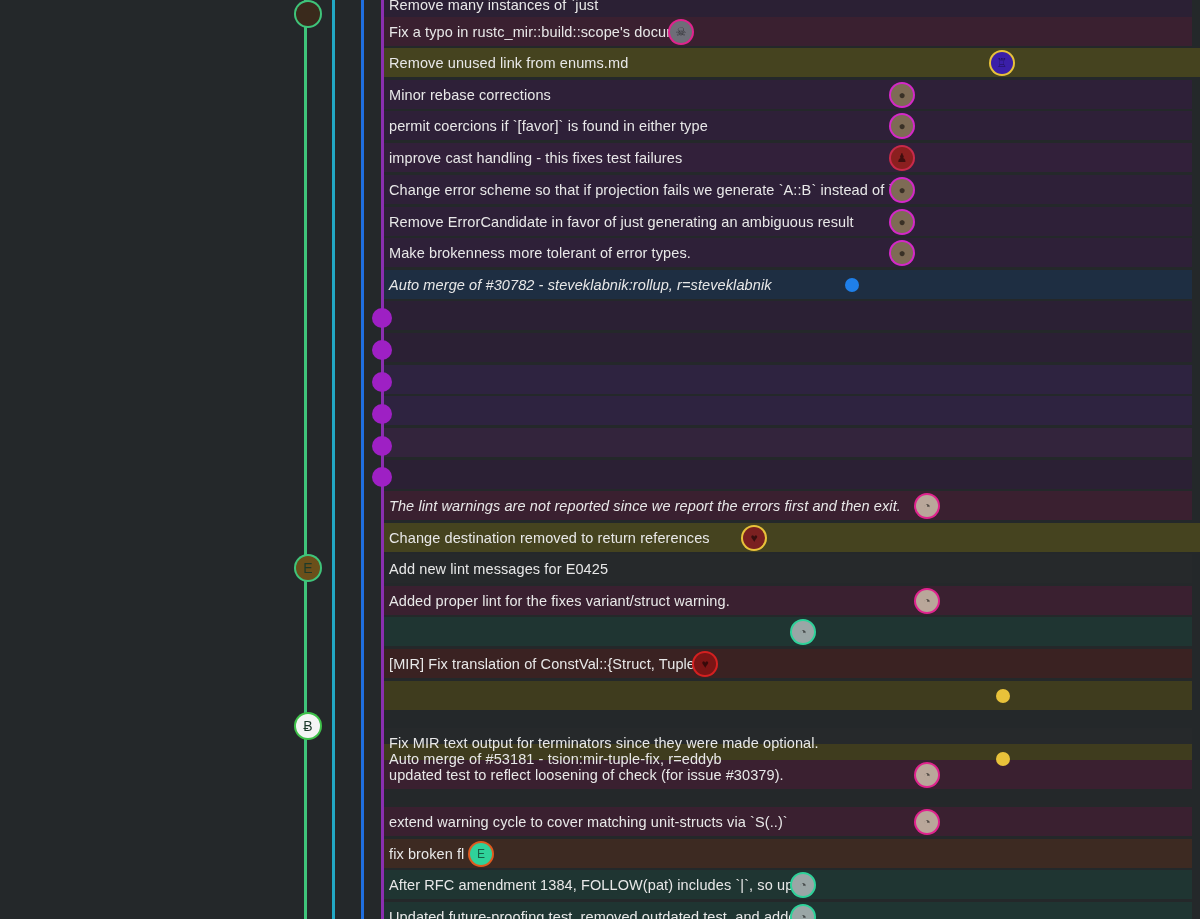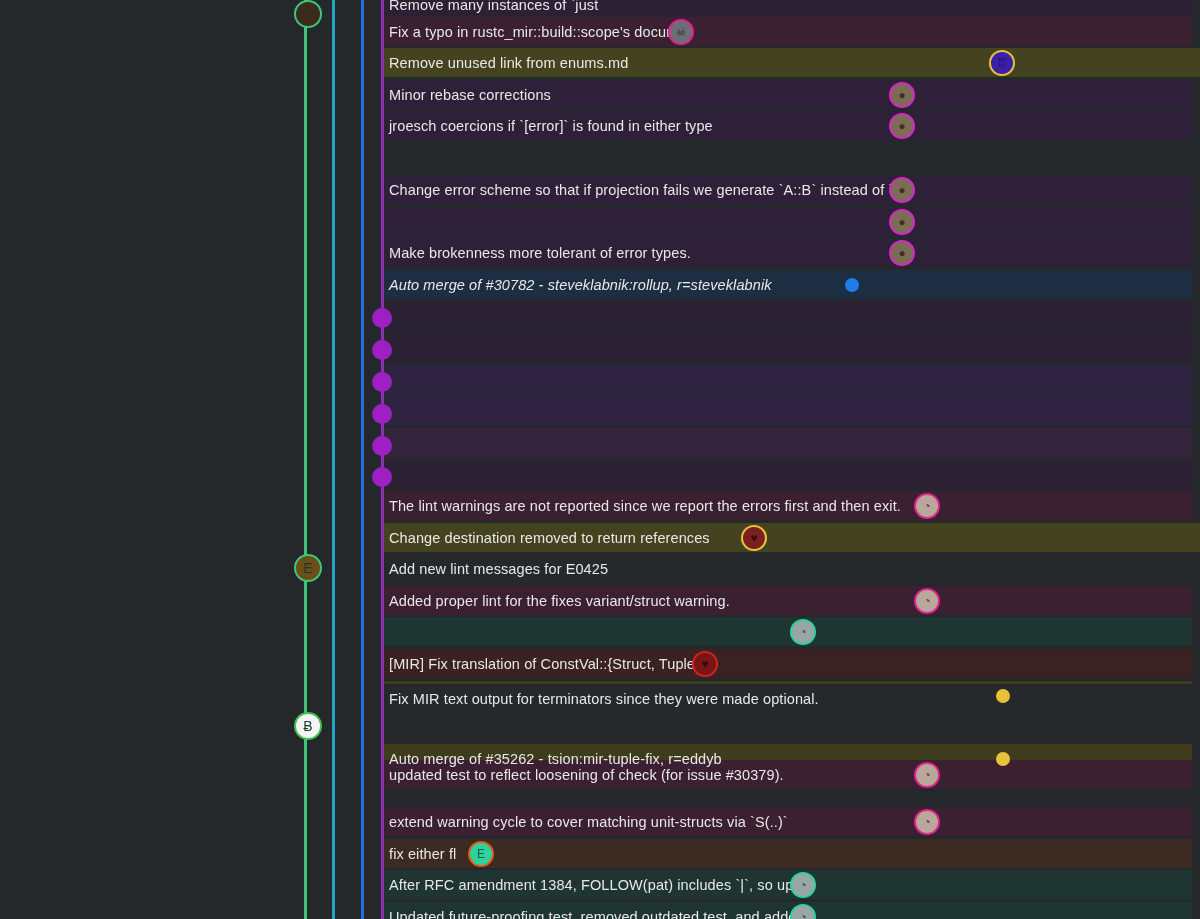--- a/index.html
+++ b/index.html
@@ -106,30 +106,36 @@
         <div class="row-label">Remove unused link from enums.md</div>
         <div class="row-avatar" style="left: 613px; background: rgb(58, 31, 168); box-shadow: rgb(232, 194, 58) 0px 0px 0px 2px; color: rgba(0, 0, 0, 0.55); font-size: 12px;">♖</div>
       </div>
       <div class="commit-row" style="top: 80px;">
         <div class="row-bar" style="background: rgb(46, 32, 56); width: 810px;"></div>
         <div class="row-label">Minor rebase corrections</div>
         <div class="row-avatar" style="left: 513px; background: rgb(126, 107, 85); box-shadow: rgb(212, 40, 200) 0px 0px 0px 2px; color: rgba(0, 0, 0, 0.55); font-size: 12px;">●</div>
       </div>
       <div class="commit-row" style="top: 111px;">
         <div class="row-bar" style="background: rgb(46, 32, 56); width: 810px;"></div>
-        <div class="row-label">jroesch coercions if `[error]` is found in either type</div>
-        <div class="row-avatar" style="left: 513px; background: rgb(126, 107, 85); box-shadow: rgb(212, 40, 200) 0px 0px 0px 2px; color: rgba(0, 0, 0, 0.55); font-size: 12px;">●</div>
+        <div class="row-label">permit coercions if `[favor]` is found in either type</div>
+        <div class="row-avatar" style="left: 513px; background: rgb(126, 107, 85); box-shadow: rgb(212, 40, 200) 0px 0px 0px 2px; color: rgba(0, 0, 0, 0.55); font-size: 12px;">●</div>
+      </div>
+      <div class="commit-row" style="top: 143px;">
+        <div class="row-bar" style="background: rgb(50, 32, 58); width: 810px;"></div>
+        <div class="row-label">improve cast handling - this fixes test failures</div>
+        <div class="row-avatar" style="left: 513px; background: rgb(139, 31, 31); box-shadow: rgb(200, 42, 74) 0px 0px 0px 2px; color: rgba(0, 0, 0, 0.55); font-size: 12px;">♟</div>
       </div>
       <div class="commit-row" style="top: 175px;">
         <div class="row-bar" style="background: rgb(46, 32, 56); width: 810px;"></div>
         <div class="row-label">Change error scheme so that if projection fails we generate `A::B` instead of `</div>
         <div class="row-avatar" style="left: 513px; background: rgb(126, 107, 85); box-shadow: rgb(212, 40, 200) 0px 0px 0px 2px; color: rgba(0, 0, 0, 0.55); font-size: 12px;">●</div>
       </div>
       <div class="commit-row" style="top: 207px;">
         <div class="row-bar" style="background: rgb(46, 32, 56); width: 810px;"></div>
+        <div class="row-label">Remove ErrorCandidate in favor of just generating an ambiguous result</div>
         <div class="row-avatar" style="left: 513px; background: rgb(126, 107, 85); box-shadow: rgb(212, 40, 200) 0px 0px 0px 2px; color: rgba(0, 0, 0, 0.55); font-size: 12px;">●</div>
       </div>
       <div class="commit-row" style="top: 238px;">
         <div class="row-bar" style="background: rgb(46, 32, 56); width: 810px;"></div>
         <div class="row-label">Make brokenness more tolerant of error types.</div>
         <div class="row-avatar" style="left: 513px; background: rgb(126, 107, 85); box-shadow: rgb(212, 40, 200) 0px 0px 0px 2px; color: rgba(0, 0, 0, 0.55); font-size: 12px;">●</div>
       </div>
       <div class="commit-row" style="top: 270px; font-style: italic;">
         <div class="row-bar" style="background: rgb(30, 46, 66); width: 810px;"></div>
         <div class="row-label">Auto merge of #30782 - steveklabnik:rollup, r=steveklabnik</div>
@@ -152,21 +158,21 @@
         <div class="row-label"></div>
       </div>
       <div class="commit-row" style="top: 428px;">
         <div class="row-bar" style="background: rgb(51, 36, 60); width: 810px;"></div>
         <div class="row-label"></div>
       </div>
       <div class="commit-row" style="top: 460px;">
         <div class="row-bar" style="background: rgb(43, 32, 52); width: 810px;"></div>
         <div class="row-label"></div>
       </div>
-      <div class="commit-row" style="top: 491px;">
+      <div class="commit-row" style="top: 491px; font-style: italic;">
         <div class="row-bar" style="background: rgb(58, 32, 48); width: 810px;"></div>
         <div class="row-label">The lint warnings are not reported since we report the errors first and then exit.</div>
         <div class="row-avatar" style="left: 538px; background: rgb(185, 167, 154); box-shadow: rgb(224, 35, 142) 0px 0px 0px 2px; color: rgba(0, 0, 0, 0.55); font-size: 12px;">◔</div>
       </div>
       <div class="commit-row" style="top: 523px;">
         <div class="row-bar" style="background: rgb(69, 67, 31); width: 822px;"></div>
         <div class="row-label">Change destination removed to return references</div>
         <div class="row-avatar" style="left: 365px; background: rgb(122, 32, 32); box-shadow: rgb(232, 194, 58) 0px 0px 0px 2px; color: rgba(0, 0, 0, 0.55); font-size: 12px;">♥</div>
       </div>
       <div class="commit-row" style="top: 554px;">
@@ -184,42 +190,42 @@
       </div>
       <div class="commit-row" style="top: 649px;">
         <div class="row-bar" style="background: rgb(58, 34, 34); width: 810px;"></div>
         <div class="row-label">[MIR] Fix translation of ConstVal::{Struct, Tuple}</div>
         <div class="row-avatar" style="left: 316px; background: rgb(122, 21, 21); box-shadow: rgb(212, 32, 32) 0px 0px 0px 2px; color: rgba(0, 0, 0, 0.55); font-size: 12px;">♥</div>
       </div>
       <div class="commit-row" style="top: 681px;">
         <div class="row-bar" style="background: rgb(63, 60, 30); width: 810px;"></div>
         <div class="row-dot" style="left: 618px; background: rgb(232, 194, 58);"></div>
       </div>
-      <div class="commit-row" style="top: 684px;">
+      <div class="commit-row" style="top: 728px;">
         <div class="row-bar" style="background: rgb(38, 41, 43); width: 810px;"></div>
         <div class="row-label">Fix MIR text output for terminators since they were made optional.</div>
       </div>
       <div class="commit-row" style="top: 744px;">
         <div class="row-bar" style="background: rgb(63, 60, 30); width: 810px;"></div>
-        <div class="row-label">Auto merge of #35262 - tsion:mir-tuple-fix, r=eddyb</div>
+        <div class="row-label">Auto merge of #53181 - tsion:mir-tuple-fix, r=eddyb</div>
         <div class="row-dot" style="left: 618px; background: rgb(232, 194, 58);"></div>
       </div>
       <div class="commit-row" style="top: 760px;">
         <div class="row-bar" style="background: rgb(58, 32, 48); width: 810px;"></div>
         <div class="row-label">updated test to reflect loosening of check (for issue #30379).</div>
         <div class="row-avatar" style="left: 538px; background: rgb(185, 167, 154); box-shadow: rgb(224, 35, 142) 0px 0px 0px 2px; color: rgba(0, 0, 0, 0.55); font-size: 12px;">◔</div>
       </div>
       <div class="commit-row" style="top: 807px;">
         <div class="row-bar" style="background: rgb(58, 32, 48); width: 810px;"></div>
         <div class="row-label">extend warning cycle to cover matching unit-structs via `S(..)`</div>
         <div class="row-avatar" style="left: 538px; background: rgb(185, 167, 154); box-shadow: rgb(224, 35, 142) 0px 0px 0px 2px; color: rgba(0, 0, 0, 0.55); font-size: 12px;">◔</div>
       </div>
       <div class="commit-row" style="top: 839px;">
         <div class="row-bar" style="background: rgb(61, 42, 34); width: 810px;"></div>
-        <div class="row-label">fix either fl</div>
+        <div class="row-label">fix broken fl</div>
         <div class="row-avatar" style="left: 92px; background: rgb(47, 210, 154); box-shadow: rgb(224, 90, 31) 0px 0px 0px 2px; color: rgba(0, 0, 0, 0.55); font-size: 12px;">὇E</div>
       </div>
       <div class="commit-row" style="top: 870px;">
         <div class="row-bar" style="background: rgb(31, 53, 50); width: 810px;"></div>
         <div class="row-label">After RFC amendment 1384, FOLLOW(pat) includes `|`, so upd</div>
         <div class="row-avatar" style="left: 414px; background: rgb(154, 166, 166); box-shadow: rgb(47, 210, 154) 0px 0px 0px 2px; color: rgba(0, 0, 0, 0.55); font-size: 12px;">◔</div>
       </div>
       <div class="commit-row" style="top: 902px;">
         <div class="row-bar" style="background: rgb(31, 53, 50); width: 810px;"></div>
         <div class="row-label">Updated future-proofing test, removed outdated test, and adde</div>

